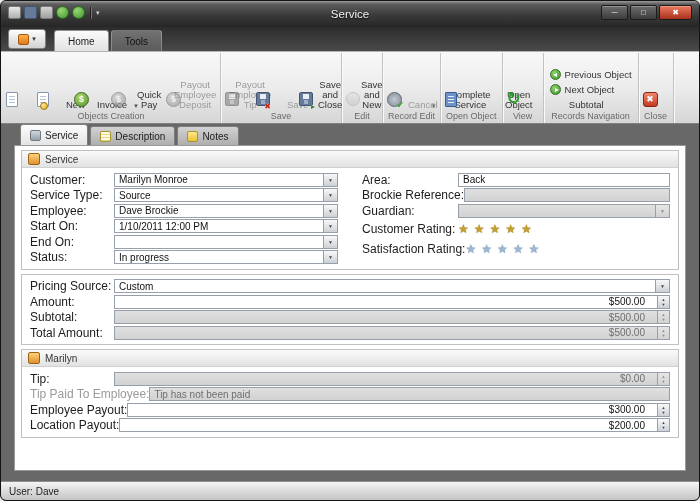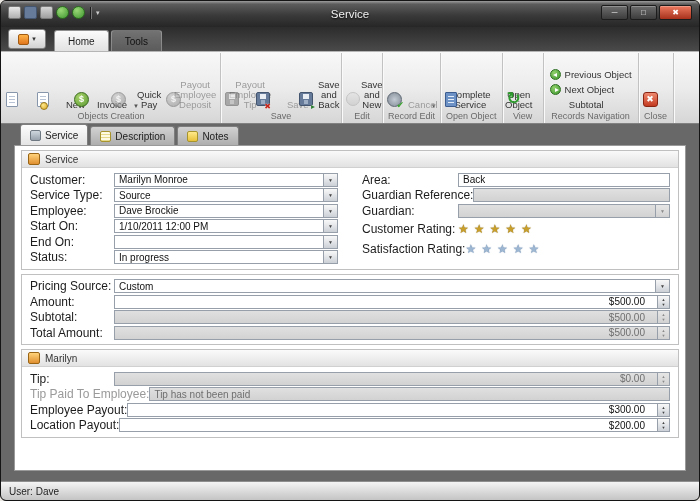--- a/index.html
+++ b/index.html
@@ -219,21 +219,21 @@
           <span class="ric">
               <span class="i-floppy"></span>
             </span>
           <span class="rlabel">Save</span>
         </div>
         <div class="rbtn w40">
           <span class="ric">
               <span class="i-floppy"></span>
               <span class="ovl ovl-x"></span>
             </span>
-          <span class="rlabel">Save and Back</span>
+          <span class="rlabel">Save and Close</span>
         </div>
         <div class="rbtn w40">
           <span class="ric">
               <span class="i-floppy"></span>
               <span class="ovl ovl-new"></span>
             </span>
           <span class="rlabel">Save and New</span>
           <span class="drop">▼</span>
         </div>
       </div>
@@ -380,21 +380,21 @@
             </div>
           </div>
           <div class="col col-r">
             <div class="frow">
               <label class="flabel">Area:</label>
               <div class="field">
                 <span class="fval">Back</span>
               </div>
             </div>
             <div class="frow">
-              <label class="flabel">Guardian Reference:</label>
+              <label class="flabel">Brockie Reference:</label>
               <div class="field dis">
                 <span class="fval"></span>
               </div>
             </div>
             <div class="frow">
               <label class="flabel">Guardian:</label>
               <div class="field combo dis">
                 <span class="fval"></span>
               </div>
             </div>

